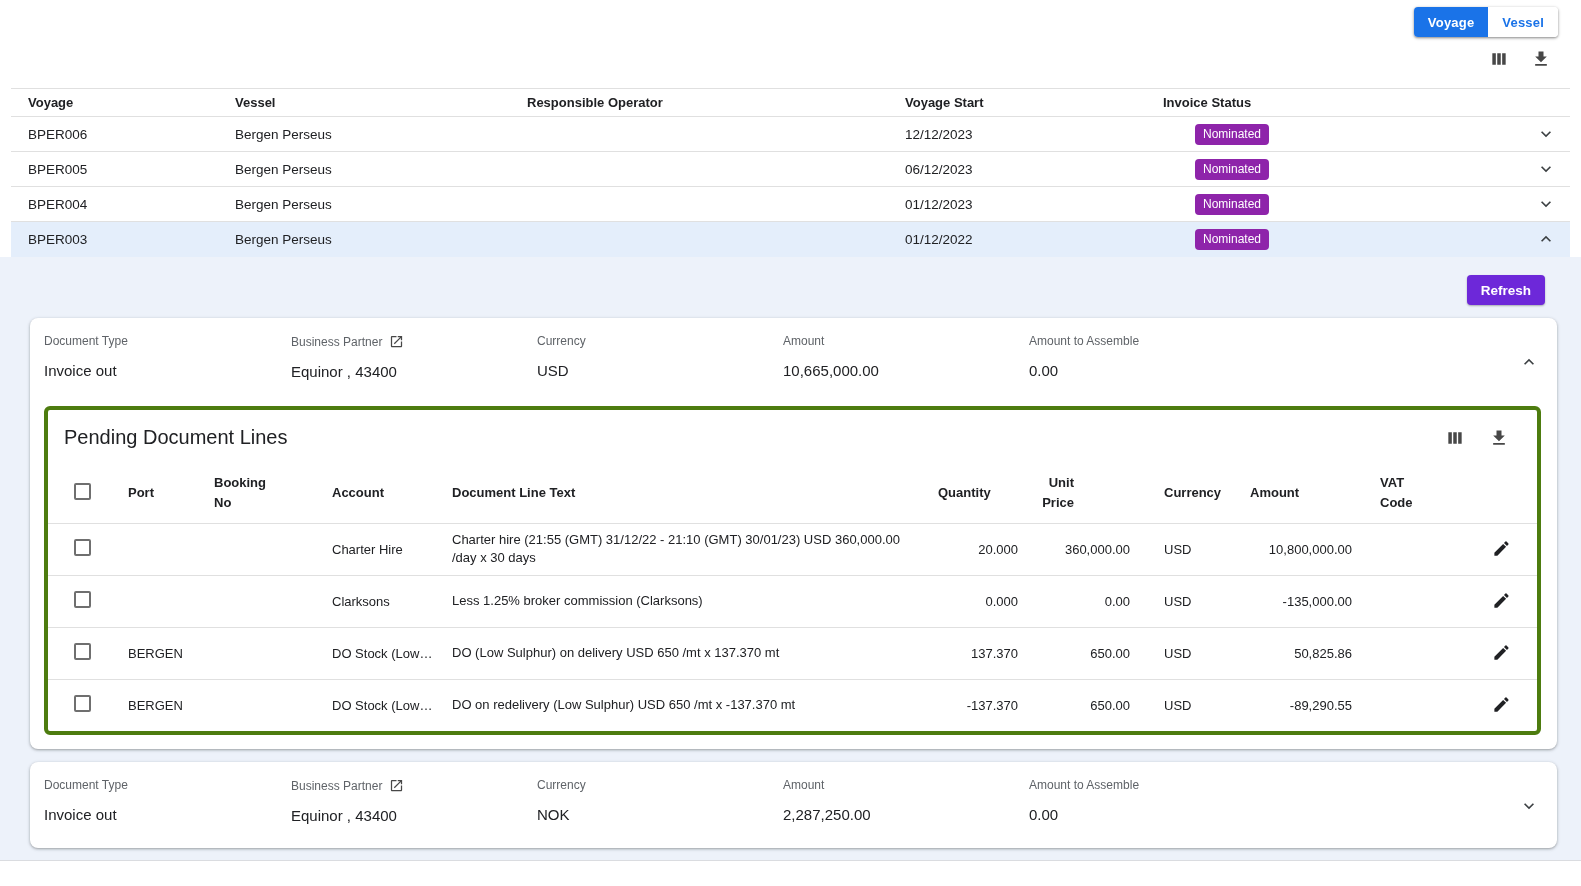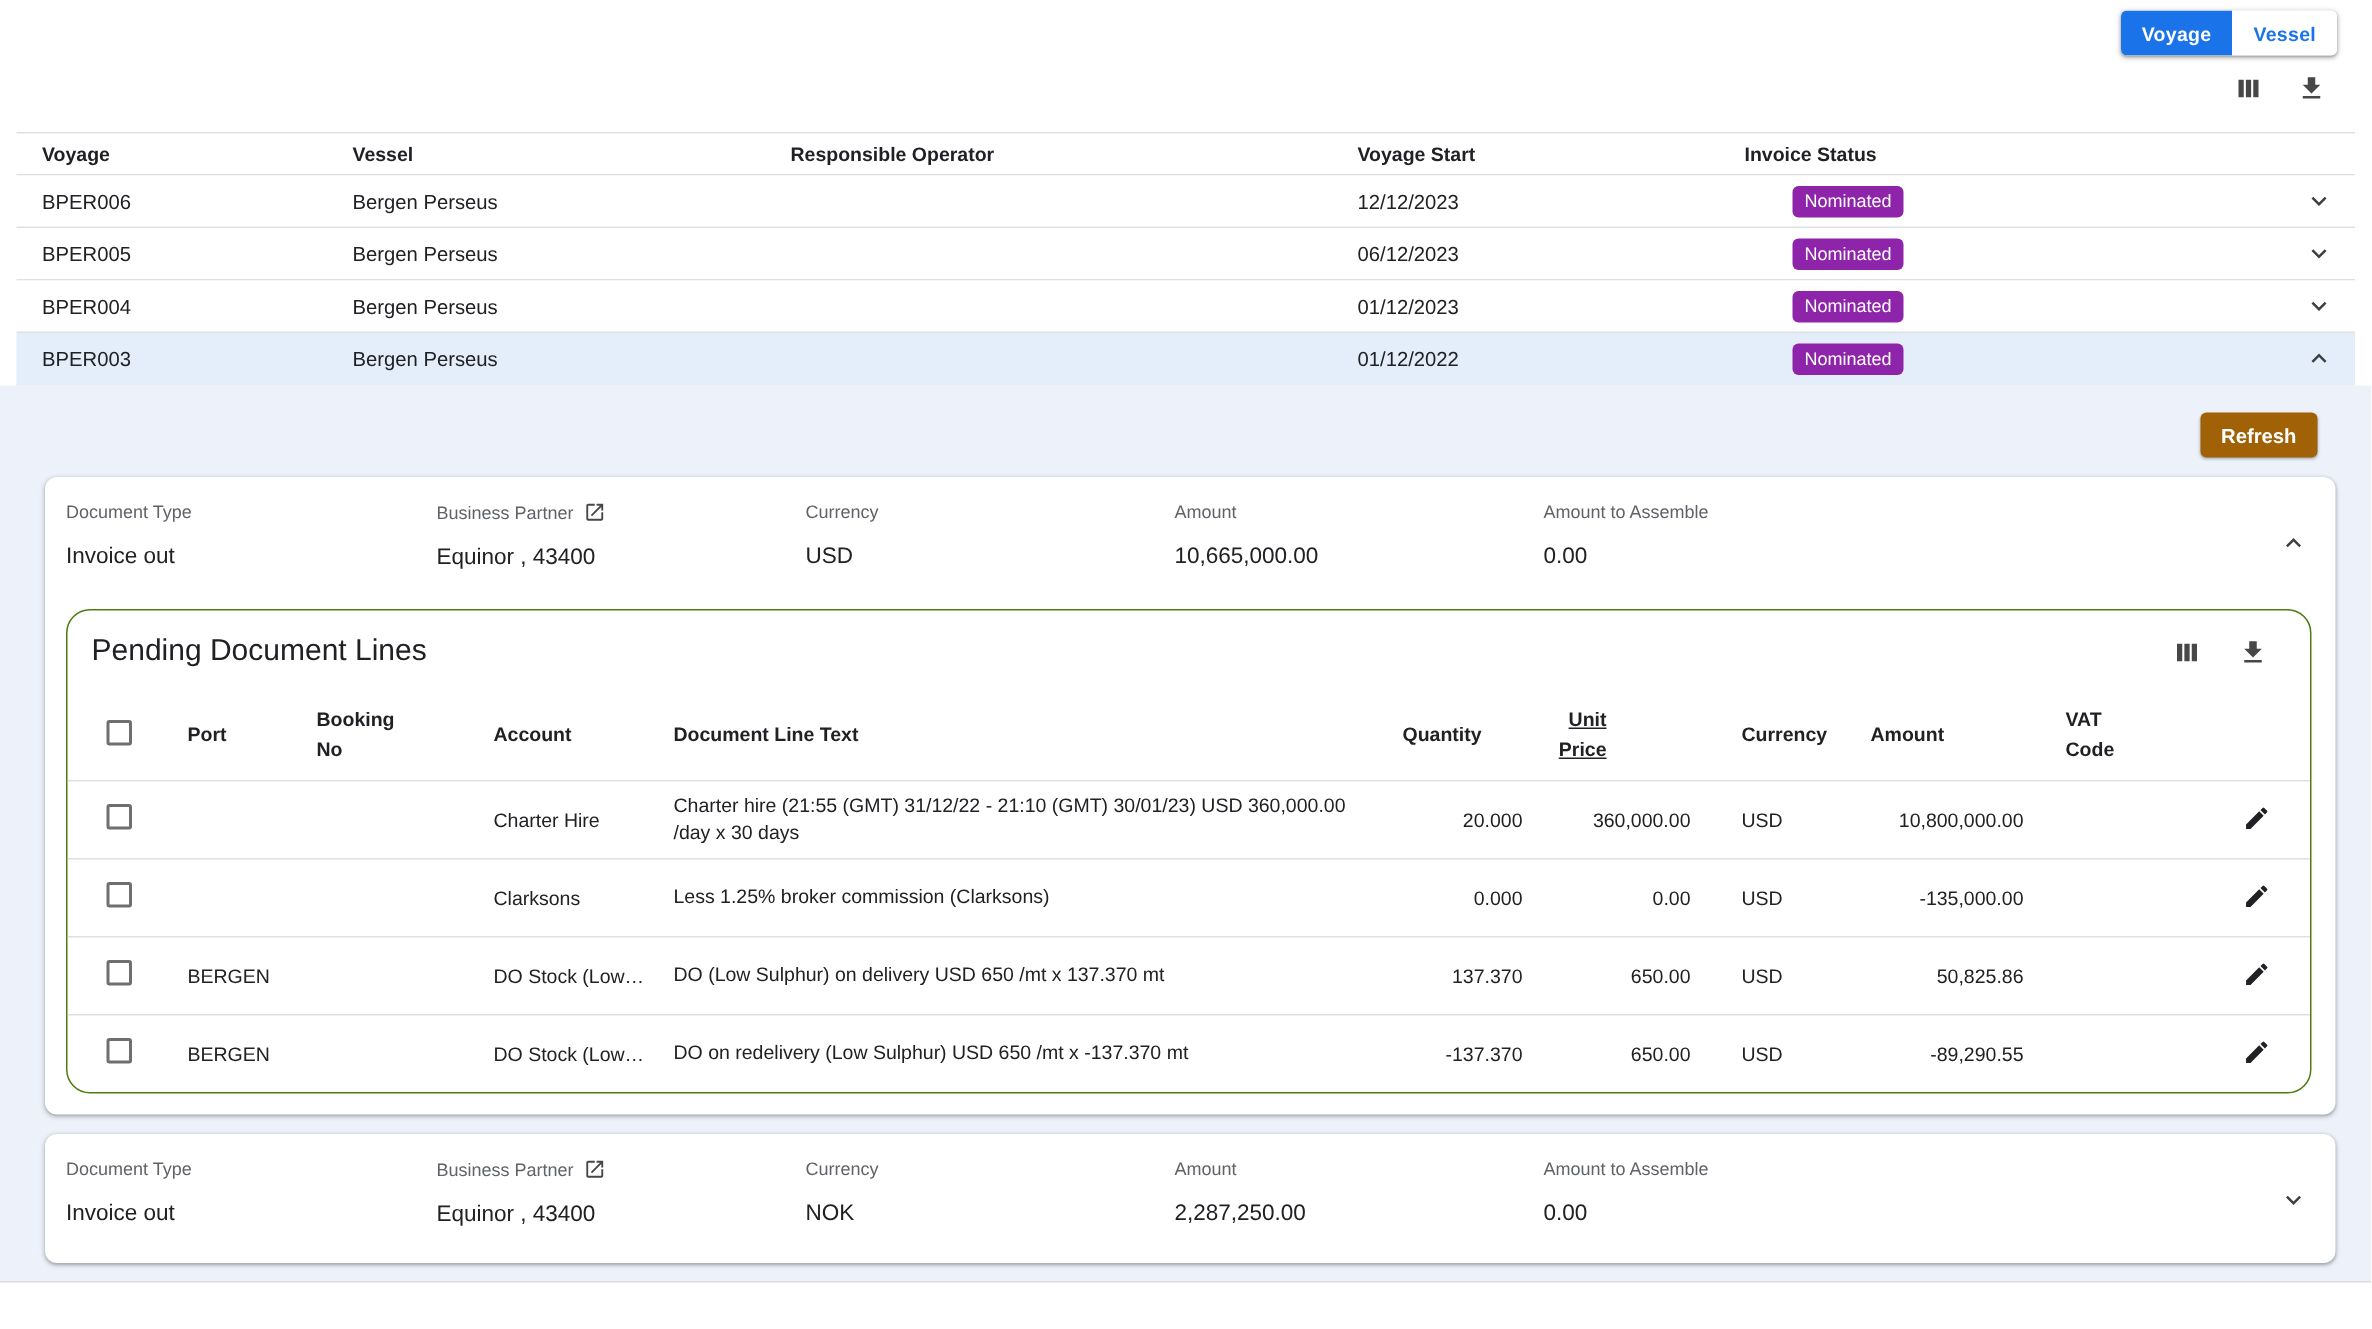--- a/index.html
+++ b/index.html
@@ -32,51 +32,51 @@
   .c-chevron { width:36px; display:flex; justify-content:center; }
   .vt-row.selected { background:#e4eefb; border-bottom:1px solid #e4eefb; }
   .badge { display:inline-block; background:#8e24aa; color:#fff; font-size:12px; line-height:1;
     padding:4px 8px 5px; border-radius:4px;margin-left:32px; }
   .chevron-btn { border:none; background:none; cursor:pointer; padding:2px; }
   .chevron-btn svg { width:20px; height:20px; fill:#3c4043; }
 
   
   .expanded-area { background:#edf2fa; padding-bottom:12px; }
   .refresh-row { display:flex; justify-content:flex-end; padding:18px 36px 0; }
-  .refresh-btn { background:#a16207; color:#fff; border:none; border-radius:4px; height:30px; padding:0 14px;
+  .refresh-btn { background:#6d28d9; color:#fff; border:none; border-radius:4px; height:30px; padding:0 14px;
     font-size:13.5px; font-weight:bold; cursor:pointer; font-family:inherit;
     box-shadow:0 1px 2px rgba(0,0,0,.3); }
 
   .doc-card { background:#fff; border-radius:8px; margin:13px 24px 0 30px;
     box-shadow:0 1px 2px rgba(60,64,67,.3),0 1px 3px 1px rgba(60,64,67,.15);
     padding:16px 16px 14px 14px; }
   .doc-card.collapsed { padding-bottom:24px; }
   .doc-summary { display:grid; grid-template-columns:247px 246px 246px 246px 1fr 30px; align-items:start; }
   .f-label { font-size:12px; color:#5f6368; display:flex; align-items:center; gap:7px; }
   .f-label svg { width:15px; height:15px; fill:#474747; }
   .f-value { font-size:15px; color:#202124; margin-top:14px; }
   .summary-chevron { justify-self:end; align-self:center; margin-top:10px; }
 
   
-  .pending-panel { border:1px solid #4d7c0f; border-radius:16px; margin-top:26px; overflow:hidden; }
+  .pending-panel { border:4px solid #4d7c0f; border-radius:6px; margin-top:26px; overflow:hidden; }
   .pending-header { display:flex; align-items:center; justify-content:space-between; padding:16px 14px 14px 16px; }
   .pending-title { font-size:20px; color:#202124; }
   .pending-icons { display:flex; gap:22px; padding-right:12px; }
 
   table.lines { width:100%; border-collapse:collapse; font-size:13px; table-layout:fixed; }
   .lines th { font-weight:bold; text-align:left; padding:0 8px; height:60px; border-bottom:1px solid #e0e0e0;
     color:#202124; vertical-align:middle; }
   .lines td { padding:0 8px; height:52px; border-bottom:1px solid #e0e0e0; vertical-align:middle; }
   .lines tr:last-child td { border-bottom:none; }
   .num { text-align:right; }
   .cell-currency { padding-left:26px !important; }
   .cell-vat { padding-left:20px !important; }
   .cb-cell { padding-left:26px !important; }
   .narrow { display:inline-block; white-space:normal; line-height:1.55; }
-  .w54 { width:54px; } .w40 { width:40px;text-decoration:underline; } .w44 { width:44px; }
+  .w54 { width:54px; } .w40 { width:40px; } .w44 { width:44px; }
   .checkbox { display:inline-block; width:17px; height:17px; border:2px solid #6f6f6f; border-radius:2px;
     background:#fff; cursor:pointer; }
   .edit-btn { border:none; background:none; cursor:pointer; padding:2px; }
   .edit-btn svg { width:19px; height:19px; fill:#202124; }
   .actions-cell { text-align:right; padding-right:24px !important; }
   .wrap2 { white-space:normal; line-height:1.4; }
 
   
   .bottom-strip { background:#fff; border-top:1px solid #dadce0; height:24px; }
 </style>

